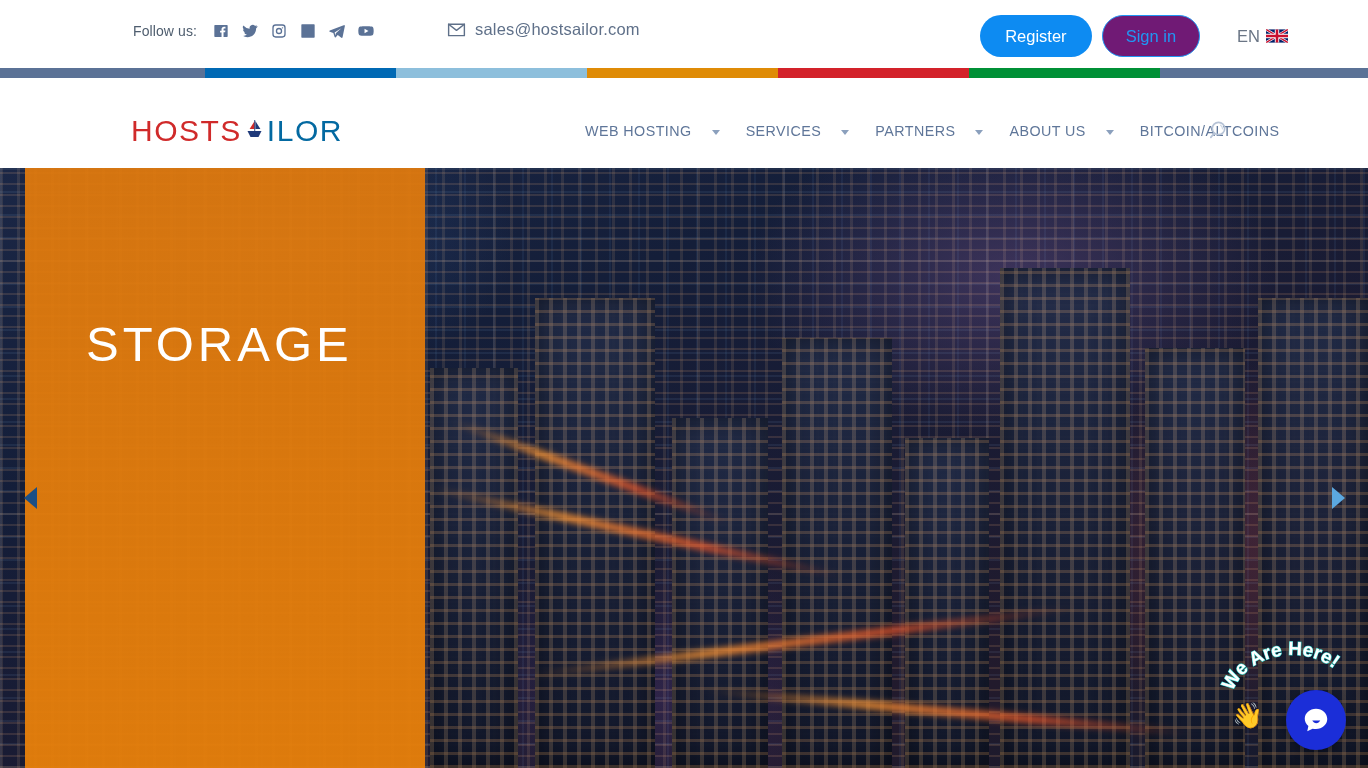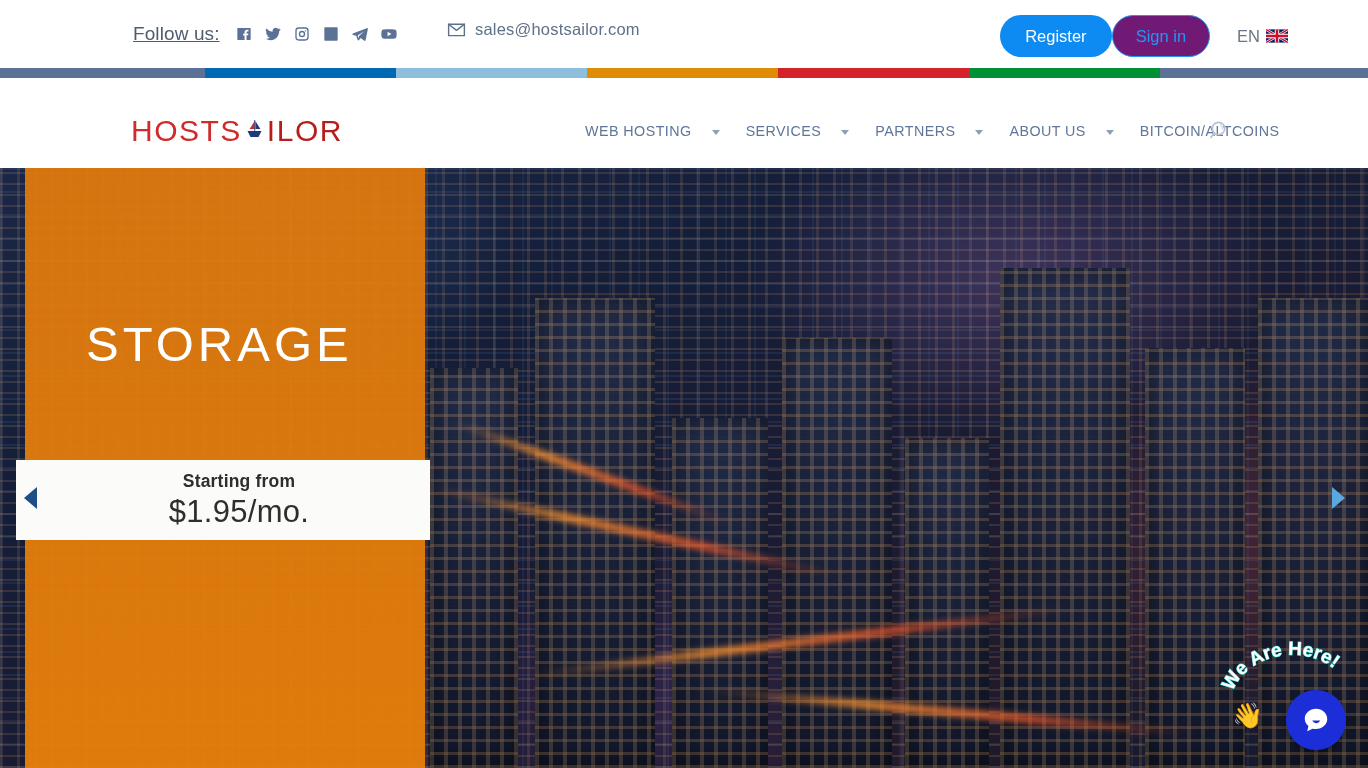--- a/index.html
+++ b/index.html
@@ -15,40 +15,39 @@
     position: absolute; left: 0; top: 0;
     width: 1368px; height: 68px;
     background: #ffffff;
     display: flex; align-items: center;
   }
   .follow-wrap {
     position: absolute; left: 133px; top: 23px;
     display: flex; align-items: center; gap: 12px;
   }
   .follow-label {
-    font-size: 19px; color: #4e5d6e; letter-spacing: .1px;
+    font-size: 14px; color: #4e5d6e; letter-spacing: .1px;
     white-space: nowrap;
-    text-decoration: underline;
   }
   .social-row { display: flex; align-items: center; gap: 13px; margin-left: 4px; }
   .social-ic { display: block; width: 16px; height: 16px; cursor: pointer; }
   .social-ic svg { display: block; width: 16px; height: 16px; fill: #5b7296; }
 
   .email-wrap {
     position: absolute; left: 446px; top: 19px;
     display: flex; align-items: center; gap: 8px;
   }
   .mail-ic svg { display: block; width: 21px; height: 21px; }
   .email-text {
     font-size: 16.5px; color: #5f7089; letter-spacing: .2px; white-space: nowrap;
   }
 
   .auth-wrap {
     position: absolute; right: 80px; top: 15px;
-    display: flex; align-items: center; gap: 0;
+    display: flex; align-items: center; gap: 10px;
   }
   .btn-register {
     background: #0d8bf2; color: #fff;
     font-size: 16.5px; border: none; border-radius: 24px;
     padding: 0 25px; height: 42px; line-height: 42px;
     cursor: pointer; white-space: nowrap;
   }
   .btn-signin {
     background: #701a75; color: #2196f3;
     font-size: 16.5px; border: 1.4px solid #2196f3; border-radius: 24px;
@@ -78,21 +77,21 @@
     background: #ffffff;
   }
   .logo {
     position: absolute; left: 131px; top: 50%;
     transform: translateY(-50%);
     display: flex; align-items: center;
     font-size: 30px; letter-spacing: 1.5px; cursor: pointer;
     font-family: "Liberation Sans", sans-serif;
   }
   .logo-red { color: #d02a2a; font-weight: 400; }
-  .logo-navy { color: #b91c1c; font-weight: 400; }
+  .logo-navy { color: #0369a1; font-weight: 400; }
   .logo-boat { display: inline-block; width: 25px; height: 30px; position: relative; top: 1px; }
 
   .nav-menu {
     position: absolute; left: 585px; top: 50%;
     transform: translateY(-50%);
     display: flex; align-items: center; gap: 26px;
   }
   .nav-item {
     font-size: 14.3px; color: #5f7699; letter-spacing: .45px;
     cursor: pointer; display: flex; align-items: center; gap: 20px;
@@ -386,24 +385,20 @@
     <div class="road" style="left:440px;top:300px;width:300px;transform:rotate(20deg);"></div>
     <div class="road" style="left:700px;top:540px;width:500px;transform:rotate(5deg);"></div>
   </div>
 
   <div class="hero-overlay"></div>
 
   <div class="hero-text">
     <span class="hl-1">STORAGE</span>
   </div>
 
-  <div class="price-box">
-    <span class="price-label">Starting from</span>
-    <span class="price-amount">$1.95/mo.</span>
-  </div>
 
   <div class="arrow arrow-left"></div>
   <div class="arrow arrow-right"></div>
 
   <div class="chat-widget">
     <div class="we-are-here">
       <svg viewBox="0 0 118 56">
         <defs>
           <path id="arcp" d="M 6,52 A 62,52 0 0 1 112,30"></path>
         </defs>

